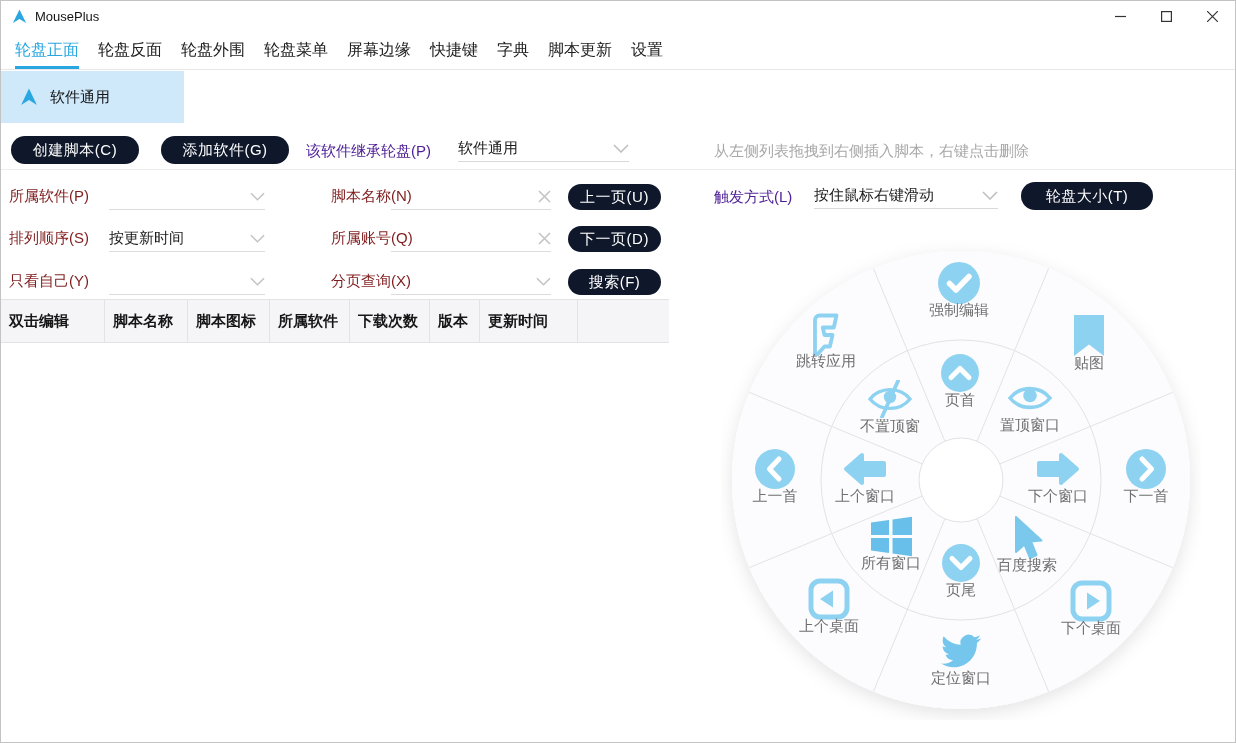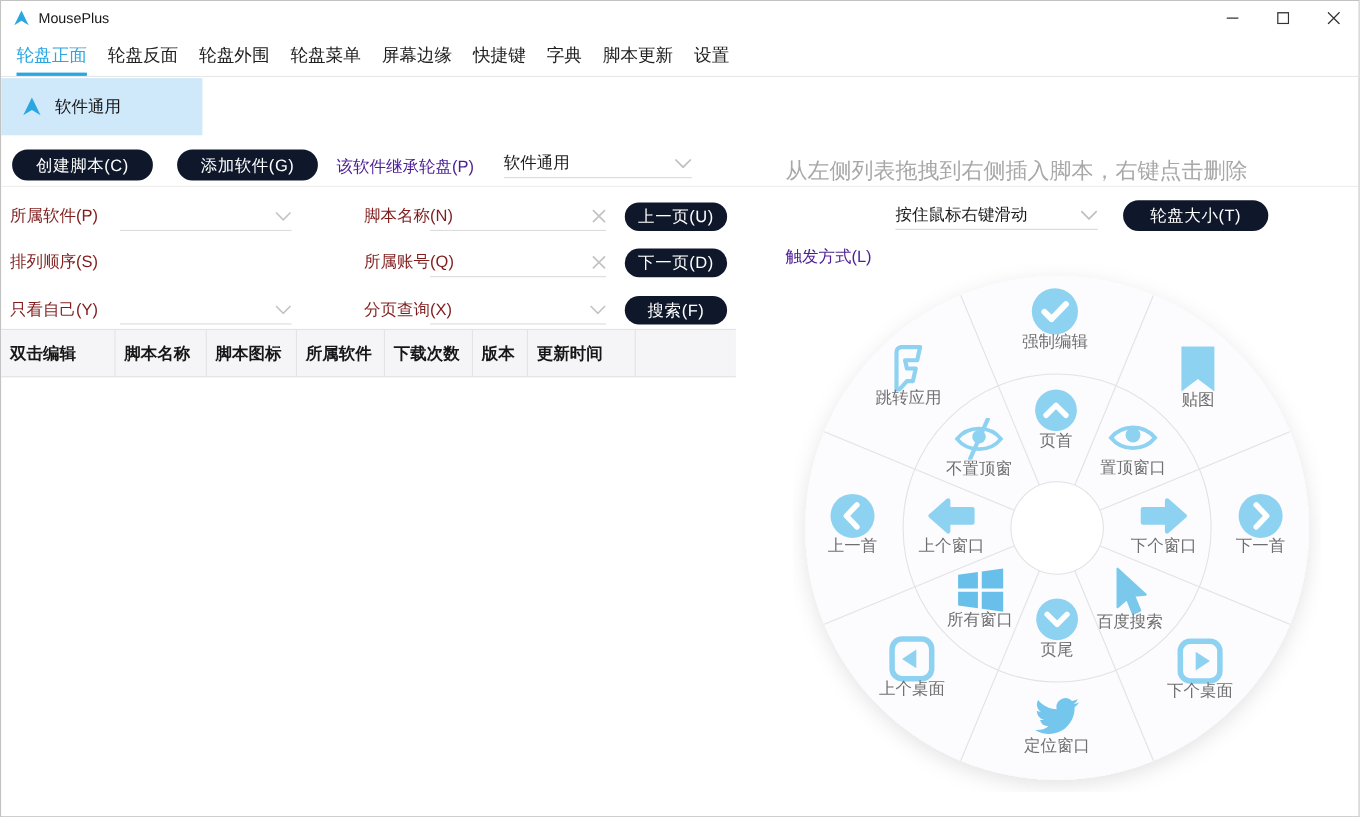--- a/index.html
+++ b/index.html
@@ -27,21 +27,21 @@
   .soft-item .tri{margin-left:19px;display:flex;}
   .soft-item .lbl{margin-left:12px;font-size:15px;color:#141414;font-weight:500;}
   
   .pill{background:#0f172a;color:#ffffff;border:none;border-radius:14px;
     display:flex;align-items:center;justify-content:center;font-size:15px;
     font-family:inherit;letter-spacing:.5px;cursor:pointer;padding:0;}
   .toolbar-label{position:absolute;font-size:15px;color:#4c1d95;white-space:nowrap;}
   .ddl{position:absolute;border-bottom:1px solid #d9d9d9;display:flex;align-items:center;height:26px;}
   .ddl .val{font-size:15px;color:#1a1a1a;white-space:nowrap;}
   .ddl .chev{margin-left:auto;display:flex;}
-  .hint{position:absolute;font-size:20px;color:#a8a8a8;white-space:nowrap;}
+  .hint{position:absolute;font-size:15px;color:#a8a8a8;white-space:nowrap;}
   .hr{position:absolute;left:0;right:0;height:1px;background:#ededed;}
   
   .frow{position:absolute;left:0;height:27px;width:690px;}
   .flabel{position:absolute;top:4px;font-size:15px;color:#7f1d1d;white-space:nowrap;}
   .fctl{position:absolute;top:0;height:26px;border-bottom:1px solid #dcdcdc;display:flex;align-items:center;}
   .fctl .val{font-size:15px;color:#1a1a1a;white-space:nowrap;}
   .fctl .tail{margin-left:auto;display:flex;}
   .fbtn{position:absolute;top:1px;width:93px;height:26px;border-radius:13px;}
   .trigger-val{font-size:15px;color:#3333dd;}
   
@@ -137,20 +137,28 @@
       <svg width="13" height="13" viewBox="0 0 13 13">
           <path d="M1 1 L12 12 M12 1 L1 12" stroke="#c4c4c4" stroke-width="1.6"></path>
         </svg>
     </span>
   </div>
   <button class="pill fbtn" style="left:567px;">上一页(U)</button>
 </div>
 
 <div class="frow" style="top:224px;">
   <span class="flabel" style="left:8px;">排列顺序(S)</span>
+  <div class="fctl" style="left:108px;width:156px;">
+    <span class="val">按更新时间</span>
+    <span class="tail">
+      <svg width="15" height="9" viewBox="0 0 16 9">
+          <polyline points="1,1 8,8 15,1" fill="none" stroke="#c3c3c3" stroke-width="1.6"></polyline>
+        </svg>
+    </span>
+  </div>
   <span class="flabel" style="left:330px;">所属账号(Q)</span>
   <div class="fctl" style="left:390px;width:160px;">
     <span class="val"></span>
     <span class="tail">
       <svg width="13" height="13" viewBox="0 0 13 13">
           <path d="M1 1 L12 12 M12 1 L1 12" stroke="#c4c4c4" stroke-width="1.6"></path>
         </svg>
     </span>
   </div>
   <button class="pill fbtn" style="left:567px;">下一页(D)</button>
@@ -171,21 +179,21 @@
     <span class="val"></span>
     <span class="tail">
       <svg width="15" height="9" viewBox="0 0 16 9">
           <polyline points="1,1 8,8 15,1" fill="none" stroke="#c3c3c3" stroke-width="1.6"></polyline>
         </svg>
     </span>
   </div>
   <button class="pill fbtn" style="left:567px;">搜索(F)</button>
 </div>
 
-<span class="toolbar-label" style="left:713px;top:187px;margin-top:36px;">触发方式(L)</span>
+<span class="toolbar-label" style="left:713px;top:187px;">触发方式(L)</span>
 <div class="ddl" style="left:813px;top:181px;width:184px;text-align:right;">
   <span class="val trigger-val">按住鼠标右键滑动</span>
   <span class="chev">
     <svg width="16" height="9" viewBox="0 0 16 9">
         <polyline points="1,1 8,8 15,1" fill="none" stroke="#c0c0c0" stroke-width="1.6"></polyline>
       </svg>
   </span>
 </div>
 <button class="pill abs" style="left:1020px;top:181px;width:132px;height:28px;">轮盘大小(T)</button>
 

